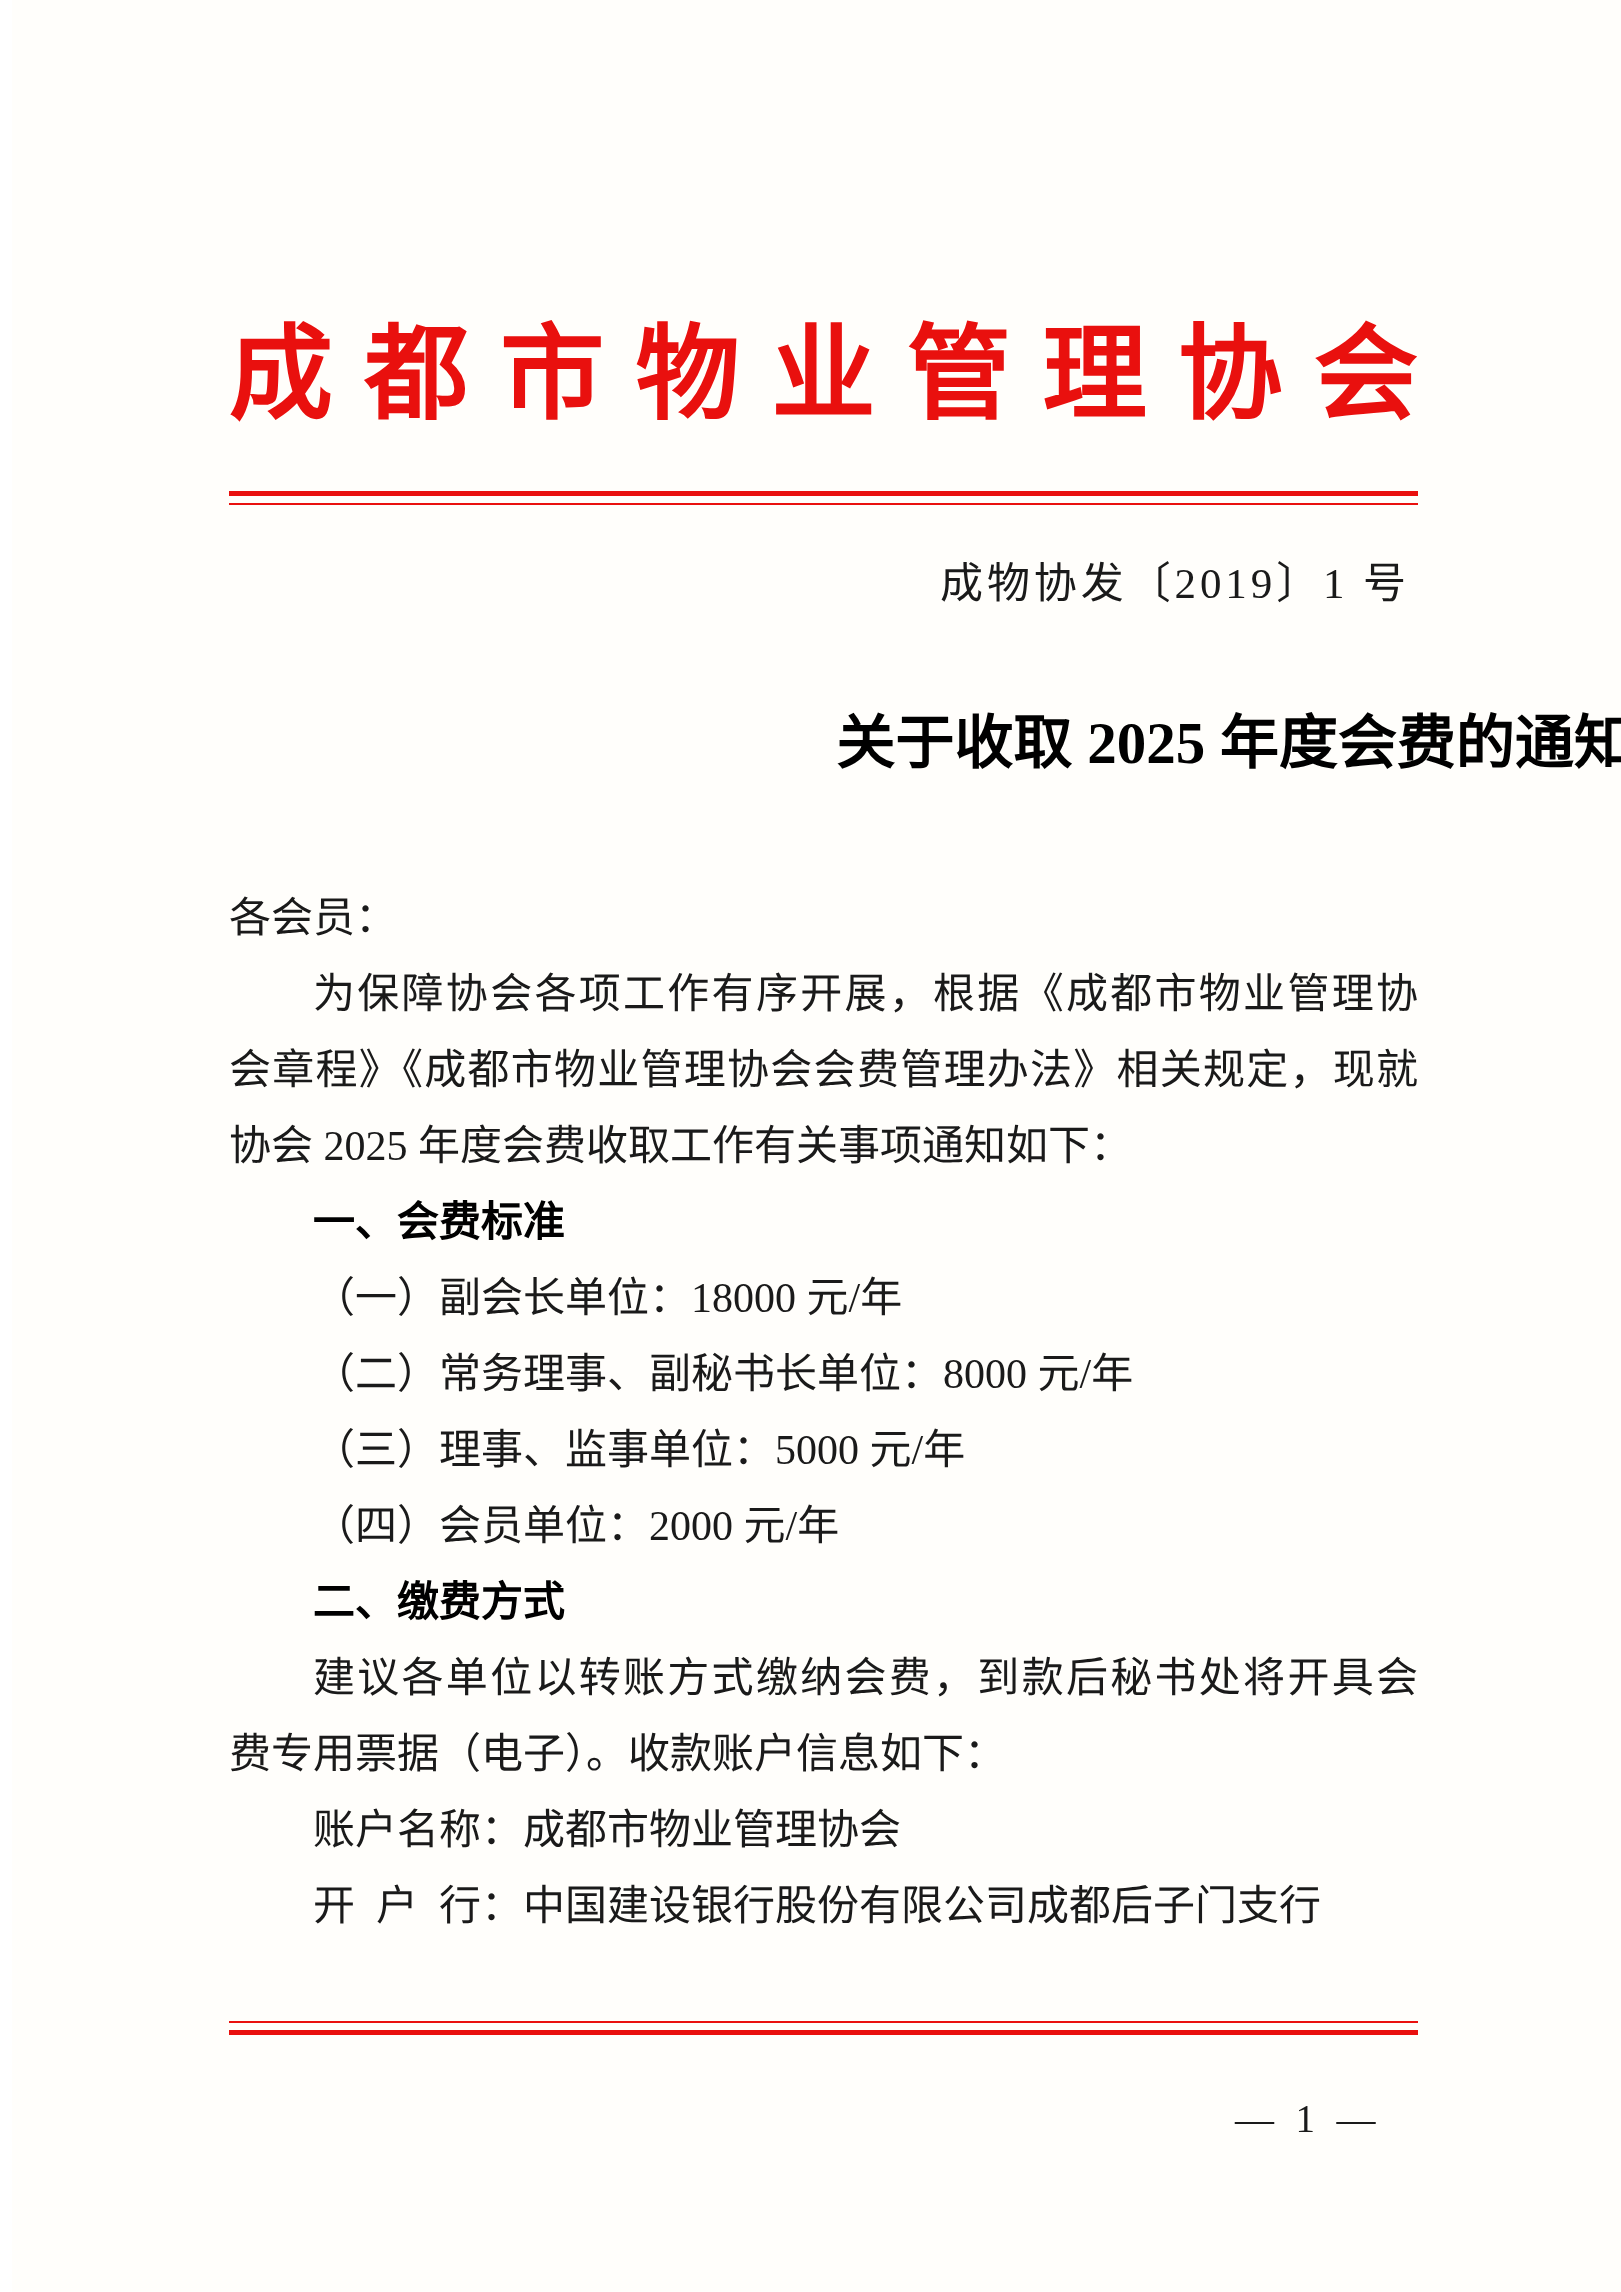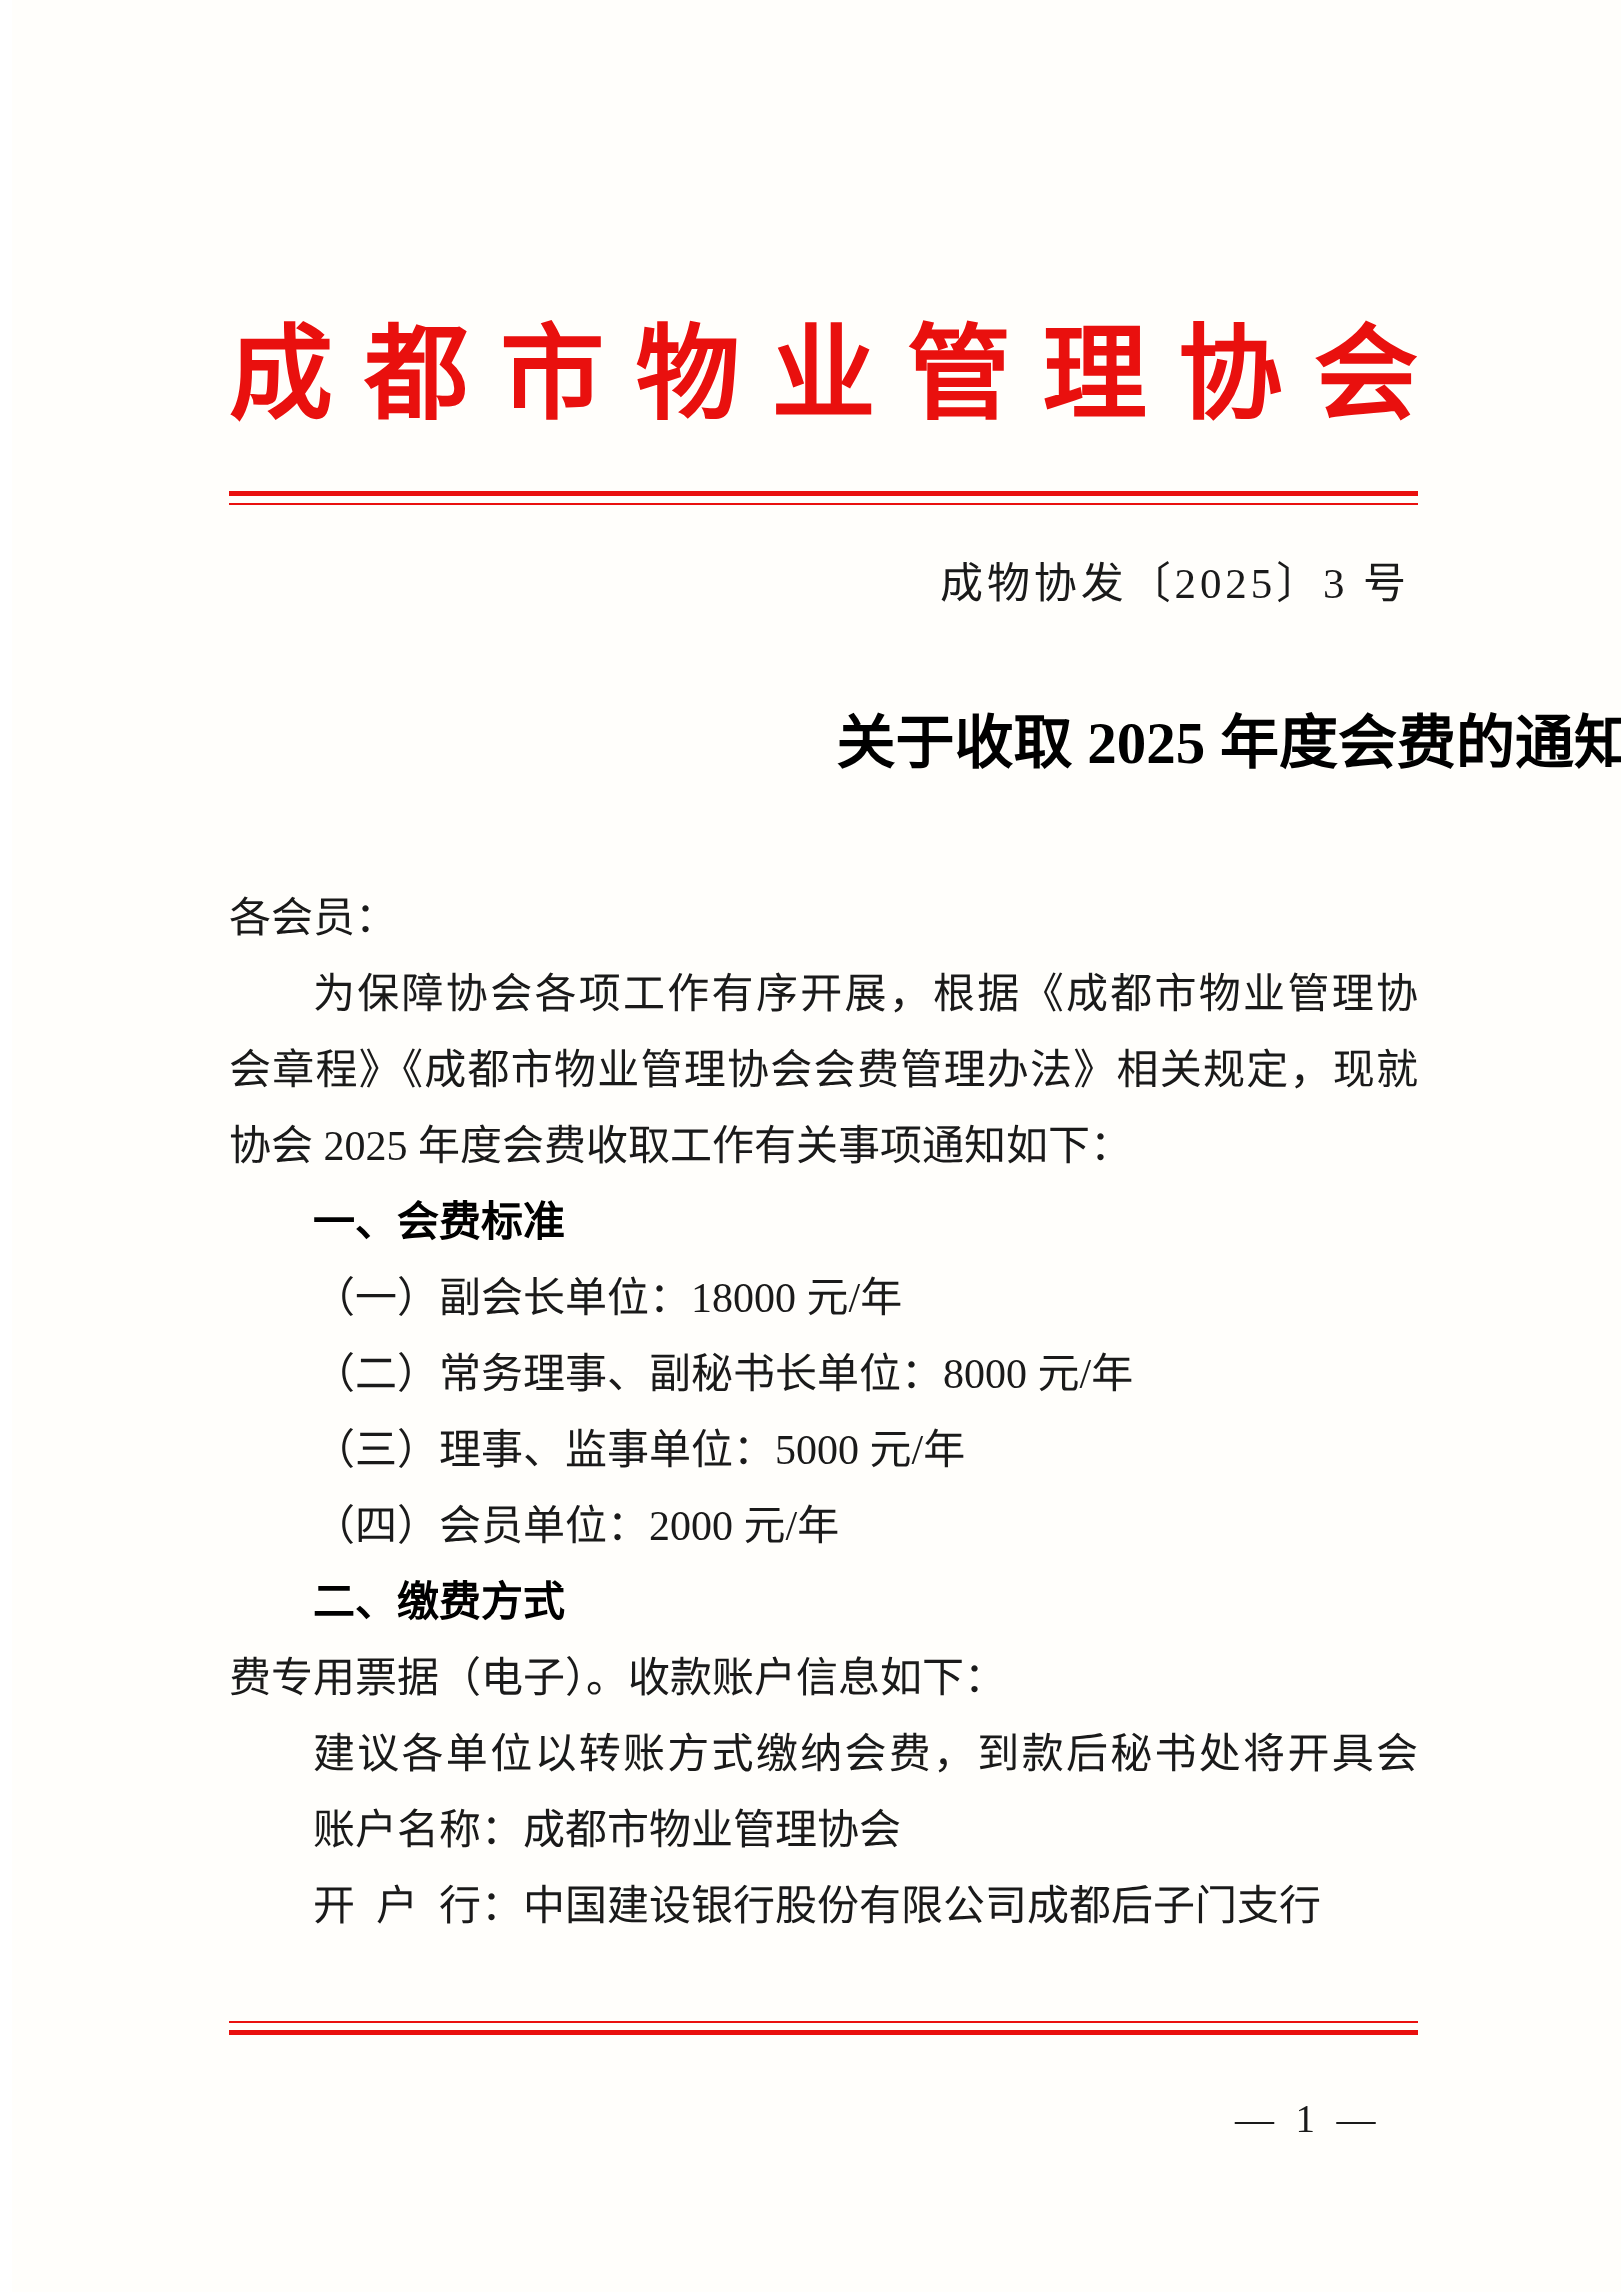--- a/index.html
+++ b/index.html
@@ -63,37 +63,37 @@
 </style>
 </head>
 <body>
 
 <div class="page">
 
   <div class="letterhead">成都市物业管理协会</div>
 
   <div class="rule rule-top"></div>
 
-  <div class="doc-number">成物协发〔2025〕3 号</div>
+  <div class="doc-number">成物协发〔2019〕1 号</div>
 
   <h1 class="doc-title">关于收取 2025 年度会费的通知</h1>
 
   <div class="body-block">
     <div class="line">各会员：</div>
     <div class="line indent stretch">为保障协会各项工作有序开展，根据《成都市物业管理协</div>
     <div class="line stretch">会章程》《成都市物业管理协会会费管理办法》相关规定，现就</div>
     <div class="line">协会 2025 年度会费收取工作有关事项通知如下：</div>
     <div class="line indent heading">一、会费标准</div>
     <div class="line indent">（一）副会长单位：18000 元/年</div>
     <div class="line indent">（二）常务理事、副秘书长单位：8000 元/年</div>
     <div class="line indent">（三）理事、监事单位：5000 元/年</div>
     <div class="line indent">（四）会员单位：2000 元/年</div>
     <div class="line indent heading">二、缴费方式</div>
+    <div class="line indent stretch">建议各单位以转账方式缴纳会费，到款后秘书处将开具会</div>
     <div class="line">费专用票据（电子）。收款账户信息如下：</div>
-    <div class="line indent stretch">建议各单位以转账方式缴纳会费，到款后秘书处将开具会</div>
     <div class="line indent">账户名称：成都市物业管理协会</div>
     <div class="line indent">开 户 行：中国建设银行股份有限公司成都后子门支行</div>
   </div>
 
   <div class="rule rule-bottom"></div>
 
   <div class="page-number">— 1 —</div>
 
 </div>
 

